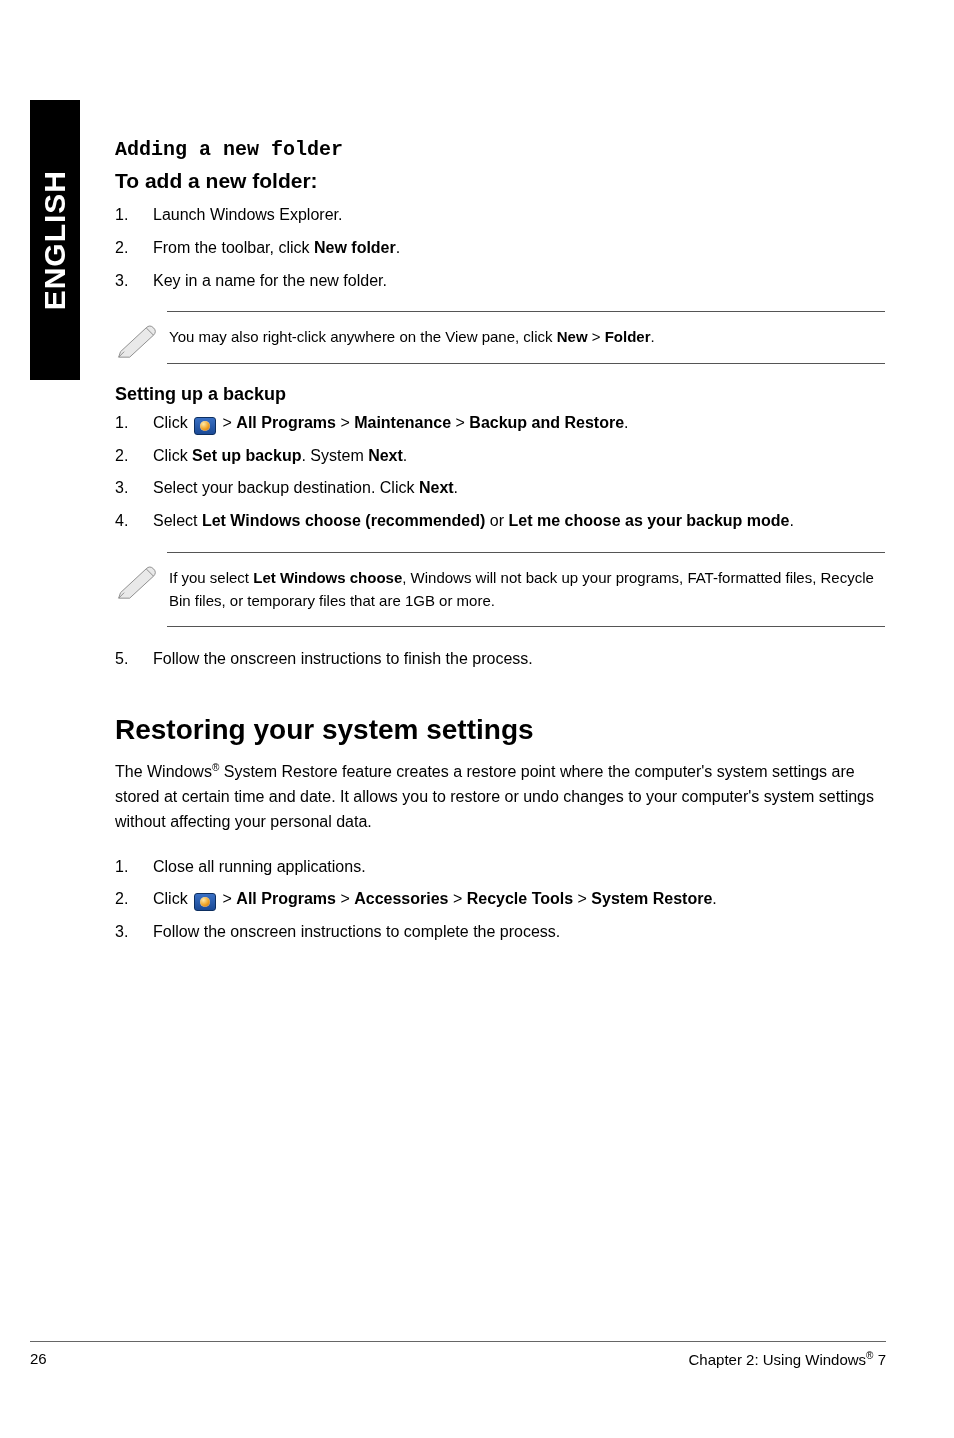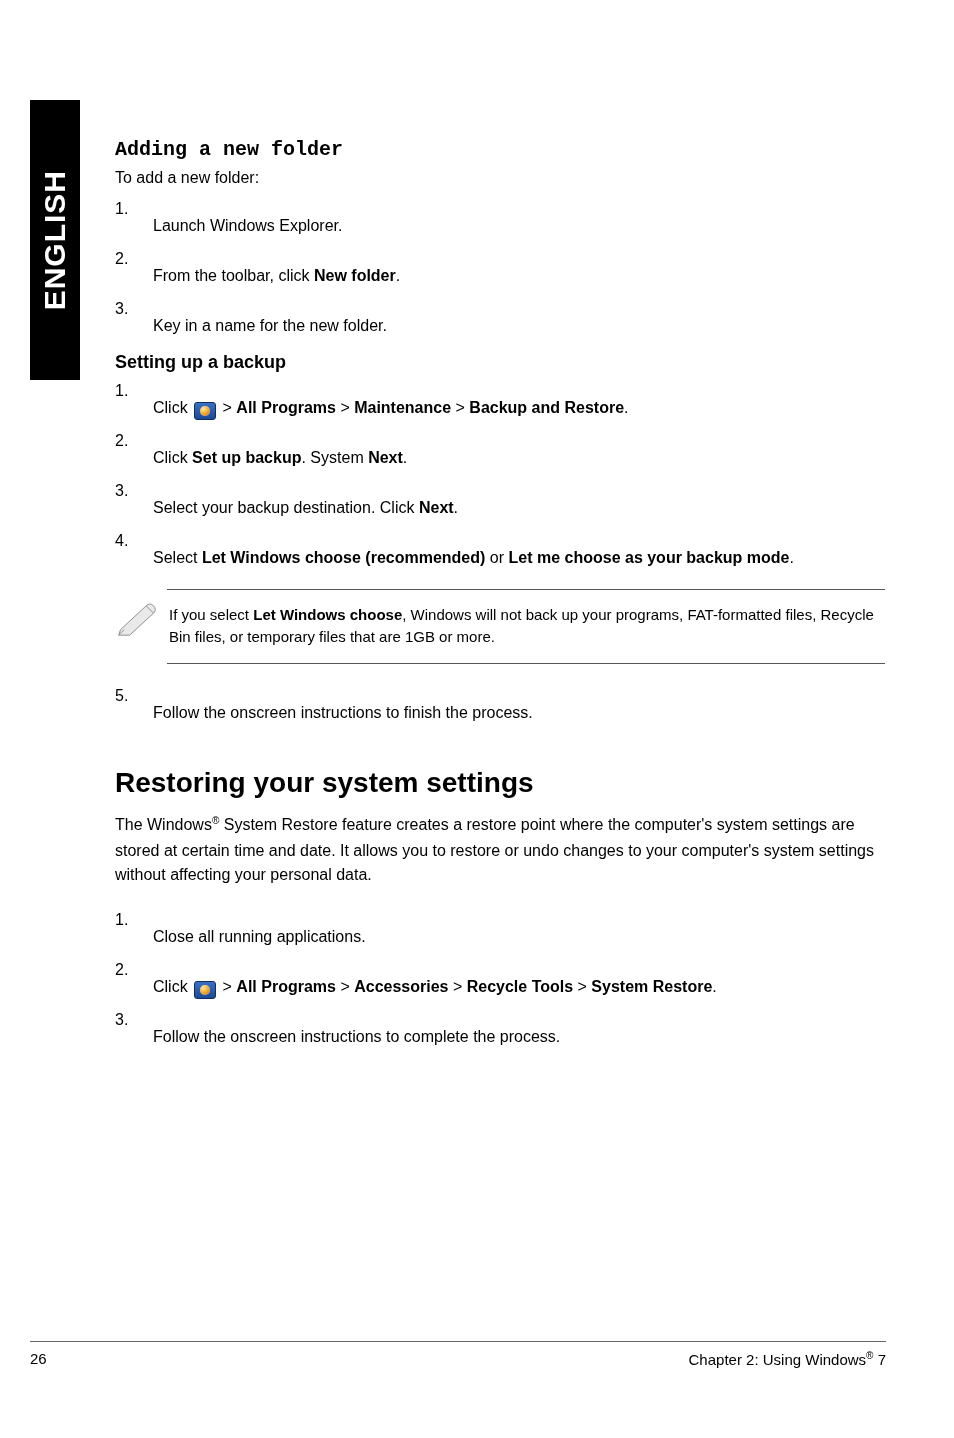--- a/index.html
+++ b/index.html
@@ -31,30 +31,30 @@
     font-stretch: condensed;
   }
   .content {
     position: absolute;
     left: 115px;
     top: 138px;
     width: 770px;
   }
   .h2 { font-size: 20px; font-weight: 700; margin-bottom: 8px; font-family: Liberation Mono, monospace; }
   .h3 { font-size: 18px; font-weight: 700; margin-top: 4px; margin-bottom: 6px; }
-  .lead-bold { font-size: 16px; font-weight: 400; margin-bottom: 10px; }
+  .lead-bold { font-size: 21px; font-weight: 700; margin-bottom: 10px; }
   ol.steps { list-style: none; counter-reset: step; margin: 6px 0 14px 0; padding: 0; }
   ol.steps > li {
     display: flex;
     font-size: 16px;
     line-height: 1.55;
     margin-bottom: 8px;
   }
   .step-num { width: 38px; flex-shrink: 0; }
-  .step-body { flex: 1; margin-top: 17px; }
+  .step-body { flex: 1; }
   .bold { font-weight: 700; }
   .inline-icon {
     display: inline-flex;
     align-items: center;
     justify-content: center;
     width: 22px;
     height: 18px;
     background: linear-gradient(180deg,#3a70c4 0%, #1b4a96 100%);
     border: 1px solid #0c2e60;
     border-radius: 3px;
@@ -123,61 +123,73 @@
         <span class="step-body">
           <span>From the toolbar, click </span><span class="bold">New folder</span><span>.</span>
         </span>
       </li>
       <li>
         <span class="step-num">3.</span>
         <span class="step-body">Key in a name for the new folder.</span>
       </li>
     </ol>
 
-
-    <div class="h3">Setting up a backup</div>
-
-    <ol class="steps">
-      <li>
-        <span class="step-num">1.</span>
-        <span class="step-body">
-          <span>Click </span><span class="inline-icon">
-              <span class="orb"></span>
-            </span><span> &gt; </span><span class="bold">All Programs</span><span> &gt; </span><span class="bold">Maintenance</span><span> &gt; </span><span class="bold">Backup and Restore</span><span>.</span>
-        </span>
-      </li>
-      <li>
-        <span class="step-num">2.</span>
-        <span class="step-body">
-          <span>Click </span><span class="bold">Set up backup</span><span>. System </span><span class="bold">Next</span><span>.</span>
-        </span>
-      </li>
-      <li>
-        <span class="step-num">3.</span>
-        <span class="step-body">
-          <span>Select your backup destination. Click </span><span class="bold">Next</span><span>.</span>
-        </span>
-      </li>
-      <li>
-        <span class="step-num">4.</span>
-        <span class="step-body">
-          <span>Select </span><span class="bold">Let Windows choose (recommended)</span><span> or </span><span class="bold">Let me choose as your backup mode</span><span>.</span>
-        </span>
-      </li>
-    </ol>
-
     <div class="note-block">
       <div class="note-icon">
         <svg viewBox="0 0 48 48">
           <path d="M6 40 L34 14 Q38 10 42 14 Q46 18 42 22 L16 46 L4 46 Z" fill="#e9e9e9" stroke="#888" stroke-width="1"></path>
           <path d="M34 14 L42 22" stroke="#888" stroke-width="1"></path>
           <path d="M4 46 L10 40" stroke="#888" stroke-width="1"></path>
         </svg>
       </div>
       <div class="note-box">
+        <span>You may also right-click anywhere on the View pane, click </span><span class="bold">New</span><span> &gt; </span><span class="bold">Folder</span><span>.</span>
+      </div>
+    </div>
+
+    <div class="h3">Setting up a backup</div>
+
+    <ol class="steps">
+      <li>
+        <span class="step-num">1.</span>
+        <span class="step-body">
+          <span>Click </span><span class="inline-icon">
+              <span class="orb"></span>
+            </span><span> &gt; </span><span class="bold">All Programs</span><span> &gt; </span><span class="bold">Maintenance</span><span> &gt; </span><span class="bold">Backup and Restore</span><span>.</span>
+        </span>
+      </li>
+      <li>
+        <span class="step-num">2.</span>
+        <span class="step-body">
+          <span>Click </span><span class="bold">Set up backup</span><span>. System </span><span class="bold">Next</span><span>.</span>
+        </span>
+      </li>
+      <li>
+        <span class="step-num">3.</span>
+        <span class="step-body">
+          <span>Select your backup destination. Click </span><span class="bold">Next</span><span>.</span>
+        </span>
+      </li>
+      <li>
+        <span class="step-num">4.</span>
+        <span class="step-body">
+          <span>Select </span><span class="bold">Let Windows choose (recommended)</span><span> or </span><span class="bold">Let me choose as your backup mode</span><span>.</span>
+        </span>
+      </li>
+    </ol>
+
+    <div class="note-block">
+      <div class="note-icon">
+        <svg viewBox="0 0 48 48">
+          <path d="M6 40 L34 14 Q38 10 42 14 Q46 18 42 22 L16 46 L4 46 Z" fill="#e9e9e9" stroke="#888" stroke-width="1"></path>
+          <path d="M34 14 L42 22" stroke="#888" stroke-width="1"></path>
+          <path d="M4 46 L10 40" stroke="#888" stroke-width="1"></path>
+        </svg>
+      </div>
+      <div class="note-box">
         <span>If you select </span><span class="bold">Let Windows choose</span><span>, Windows will not back up your programs, FAT-formatted files, Recycle Bin files, or temporary files that are 1GB or more.</span>
       </div>
     </div>
 
     <ol class="steps">
       <li>
         <span class="step-num">5.</span>
         <span class="step-body">Follow the onscreen instructions to finish the process.</span>
       </li>
     </ol>

